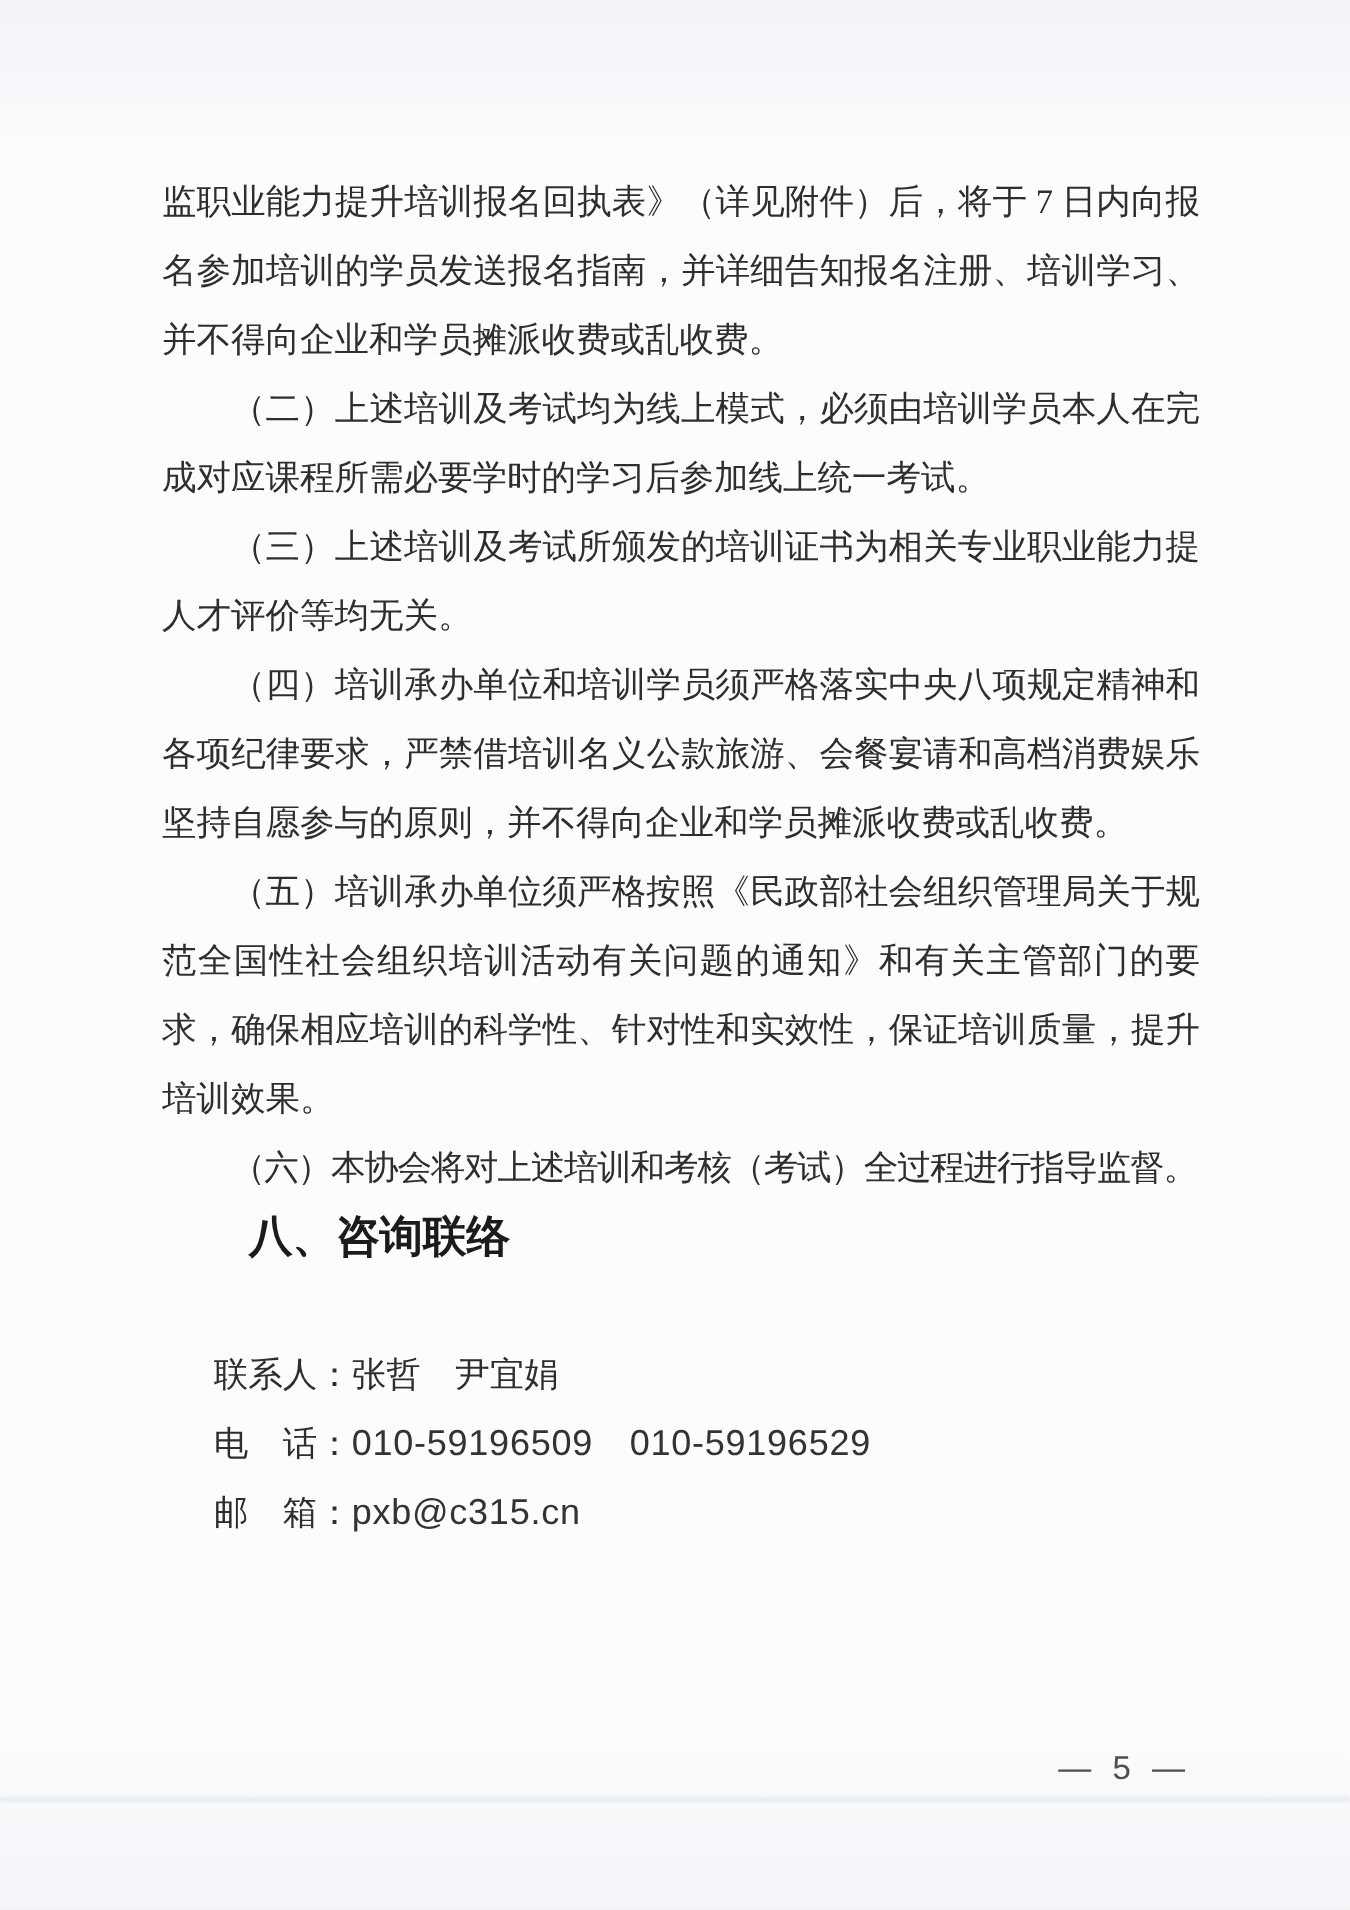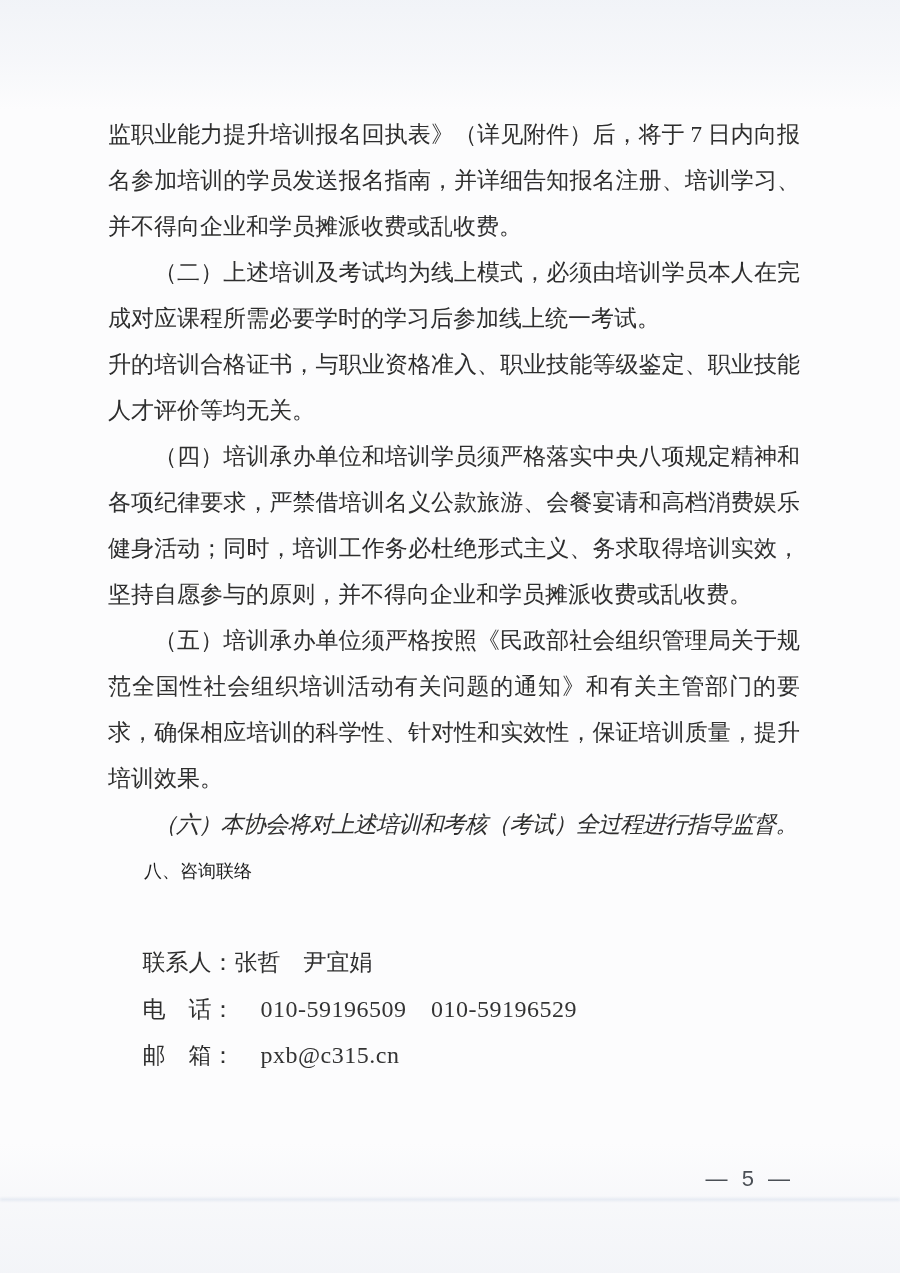--- a/index.html
+++ b/index.html
@@ -41,33 +41,32 @@
   .line {
     height: 46px;
     white-space: pre-wrap;
   }
   
   .j {
     text-align: justify;
     text-align-last: justify;
   }
   .ind { text-indent: 2em; }
-  .tight { letter-spacing: -0.8px; font-style: italic; }
+  .tight { letter-spacing: -0.8px; }
   .heading {
     font-family: "Liberation Sans", "DejaVu Sans", sans-serif;
-    font-weight: 400;
-    font-size: 18px;
+    font-weight: 700;
+    font-size: 29px;
     color: #1b1b1b;
   }
   .latin-val {
-    font-family: Liberation Serif, serif;
+    font-family: Liberation Sans, sans-serif;
     font-size: 24px;
     letter-spacing: 0.5px;
     color: #333;
-    margin-left: 26px;
   }
   .page-number {
     position: absolute;
     top: 1166px;
     right: 106px;
     width: 120px;
     text-align: right;
     font-family: "Liberation Sans", "DejaVu Sans", sans-serif;
     font-size: 22px;
     letter-spacing: 4px;
@@ -79,25 +78,24 @@
 
 <div class="page">
 
   <div class="text-block">
 
     <div class="line j">监职业能力提升培训报名回执表》（详见附件）后，将于 7 日内向报</div>
     <div class="line j">名参加培训的学员发送报名指南，并详细告知报名注册、培训学习、</div>
     <div class="line">并不得向企业和学员摊派收费或乱收费。</div>
     <div class="line j ind">（二）上述培训及考试均为线上模式，必须由培训学员本人在完</div>
     <div class="line">成对应课程所需必要学时的学习后参加线上统一考试。</div>
-    <div class="line j">升的培训合格证书，与职业资格准入、职业技能等级鉴定、职业技能</div>
+    <div class="line j ind">（三）上述培训及考试所颁发的培训证书为相关专业职业能力提</div>
     <div class="line">人才评价等均无关。</div>
     <div class="line j ind">（四）培训承办单位和培训学员须严格落实中央八项规定精神和</div>
     <div class="line j">各项纪律要求，严禁借培训名义公款旅游、会餐宴请和高档消费娱乐</div>
-    <div class="line j">健身活动；同时，培训工作务必杜绝形式主义、务求取得培训实效，</div>
     <div class="line">坚持自愿参与的原则，并不得向企业和学员摊派收费或乱收费。</div>
     <div class="line j ind">（五）培训承办单位须严格按照《民政部社会组织管理局关于规</div>
     <div class="line j">范全国性社会组织培训活动有关问题的通知》和有关主管部门的要</div>
     <div class="line j">求，确保相应培训的科学性、针对性和实效性，保证培训质量，提升</div>
     <div class="line">培训效果。</div>
     <div class="line ind tight">（六）本协会将对上述培训和考核（考试）全过程进行指导监督。</div>
 
     <div class="line ind heading">八、咨询联络</div>
 
 

